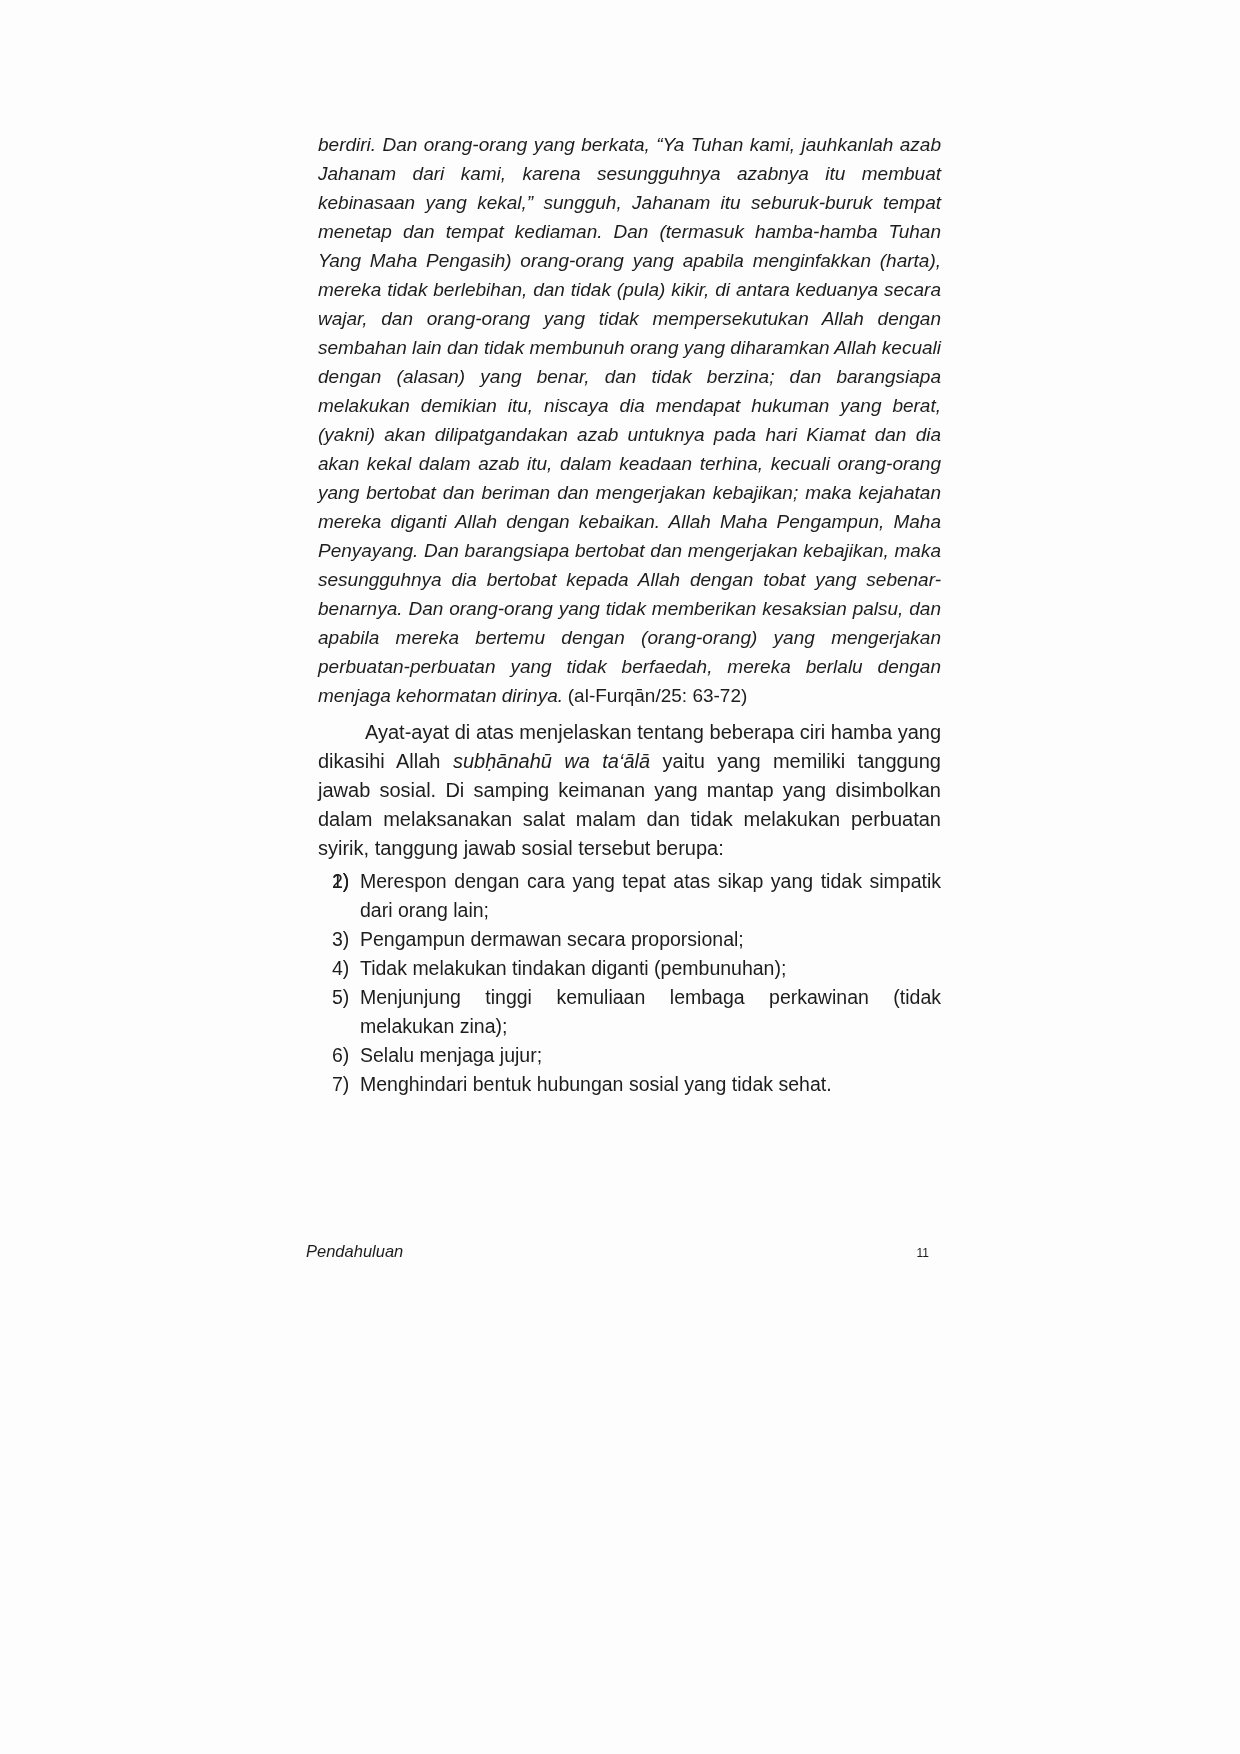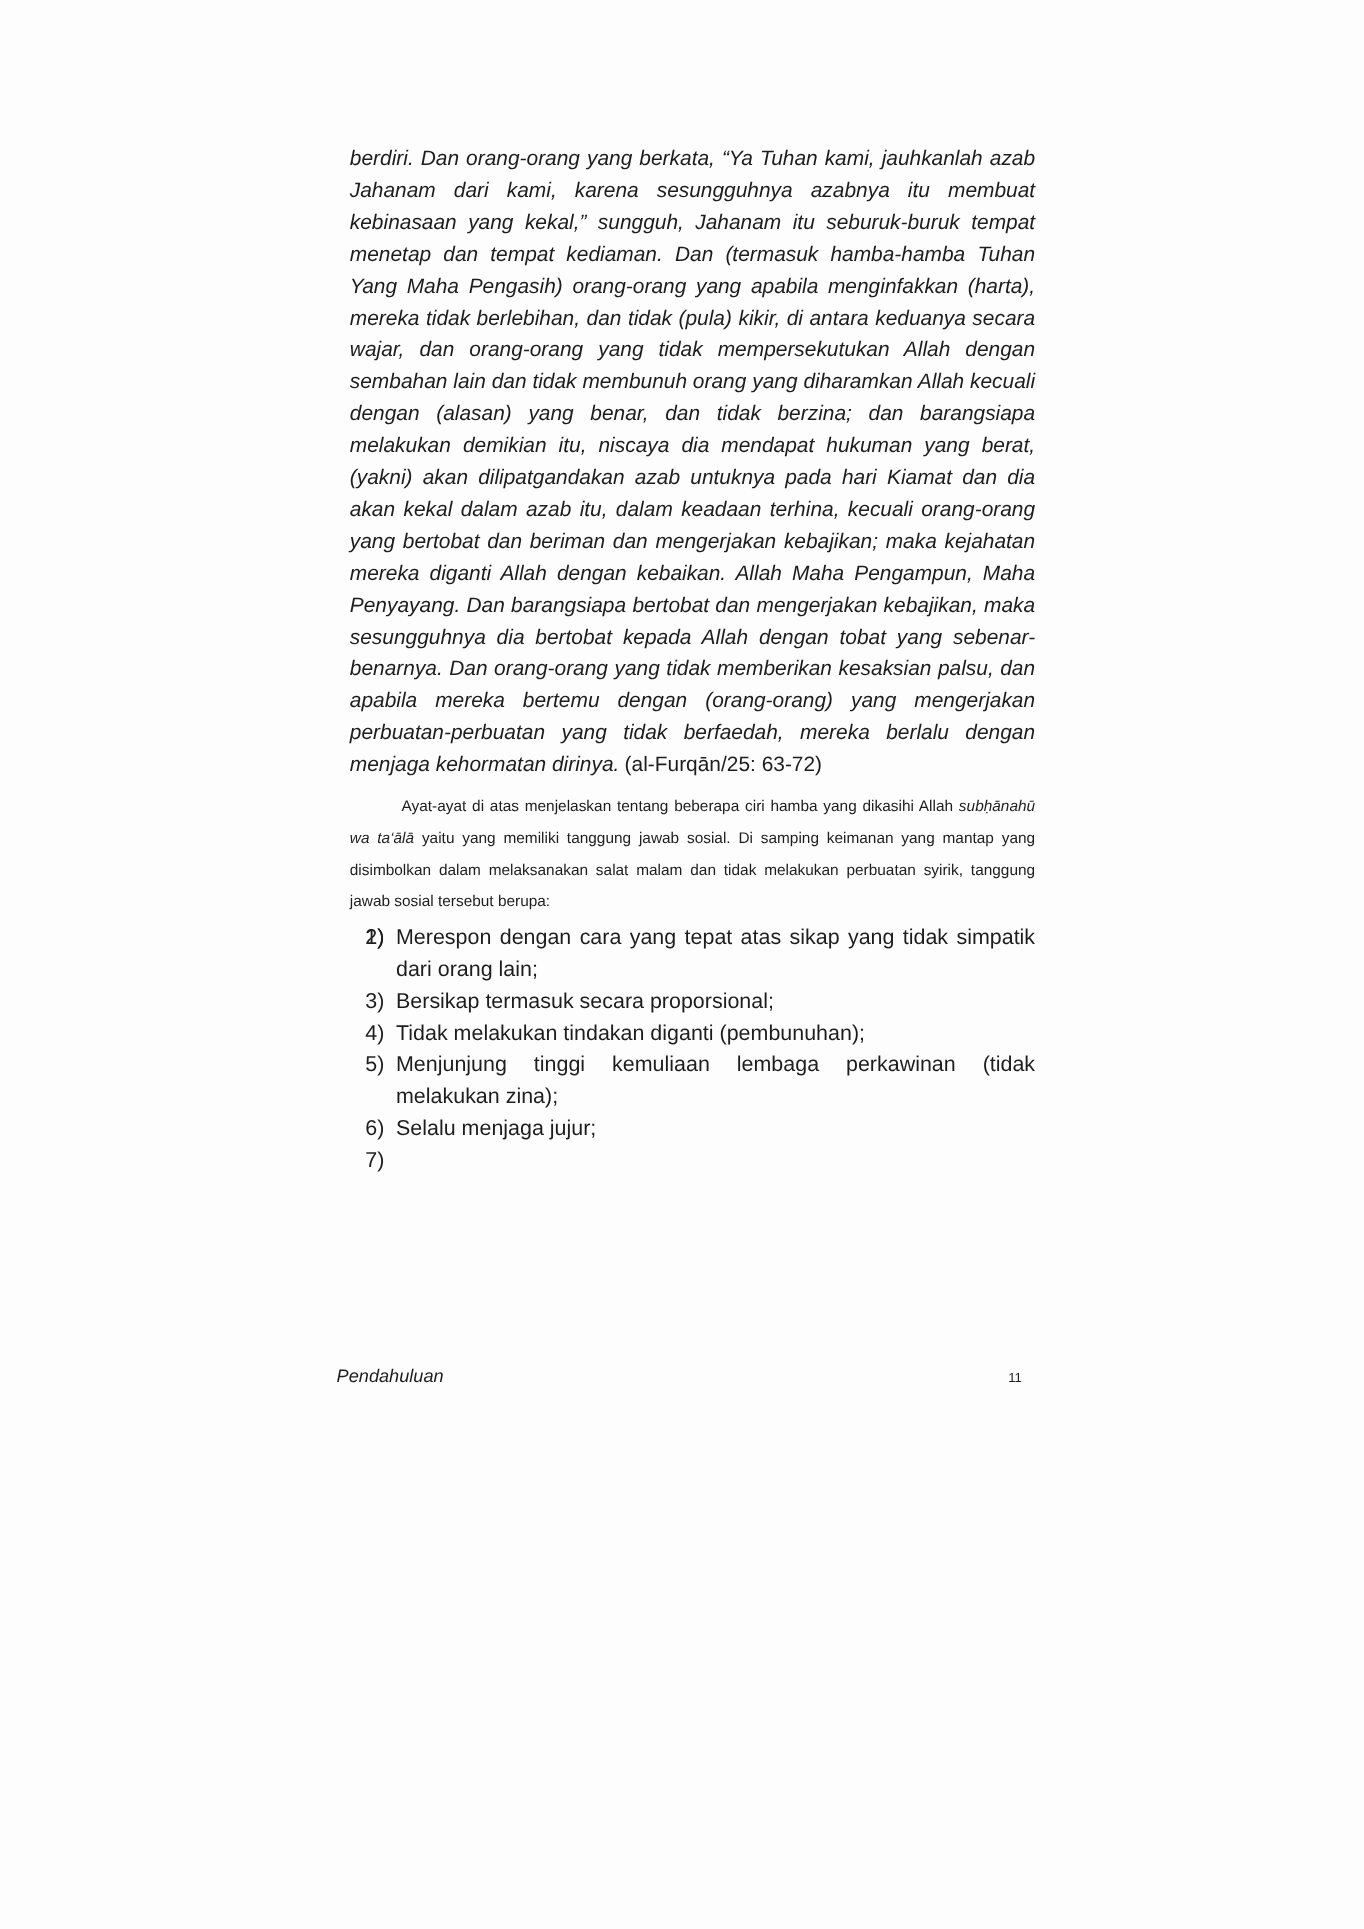--- a/index.html
+++ b/index.html
@@ -28,21 +28,21 @@
     font-size: 19px;
     line-height: 29px;
     text-align: justify;
   }
   .quote .citation {
     font-style: normal;
     margin-left: 0.25em;
   }
   .paragraph {
     margin: 8px 0 0 0;
-    font-size: 14px;
+    font-size: 20px;
     line-height: 29px;
     text-align: justify;
     text-indent: 47px;
   }
   .paragraph .transliteration {
     font-style: italic;
   }
   .numbered-list {
     margin-top: 4px;
     font-size: 19.5px;
@@ -88,36 +88,37 @@
     <div class="numbered-list">
       <div class="list-item">
         <span class="marker">1)</span>
       </div>
       <div class="list-item">
         <span class="marker">2)</span>
         <span>Merespon dengan cara yang tepat atas sikap yang tidak simpatik dari orang lain;</span>
       </div>
       <div class="list-item">
         <span class="marker">3)</span>
-        <span>Bersikap termasuk secara proporsional;</span>
+        <span>Pengampun dermawan secara proporsional;</span>
       </div>
       <div class="list-item">
         <span class="marker">4)</span>
         <span>Tidak melakukan tindakan diganti (pembunuhan);</span>
       </div>
       <div class="list-item">
         <span class="marker">5)</span>
         <span>Menjunjung tinggi kemuliaan lembaga perkawinan (tidak melakukan zina);</span>
       </div>
       <div class="list-item">
         <span class="marker">6)</span>
         <span>Selalu menjaga jujur;</span>
       </div>
       <div class="list-item">
         <span class="marker">7)</span>
+        <span>Menghindari bentuk hubungan sosial yang tidak sehat.</span>
       </div>
     </div>
 
   </div>
 
   <div class="page-footer">
     <span class="footer-title">Pendahuluan</span>
     <span class="footer-page-num">11</span>
   </div>
 </div>

